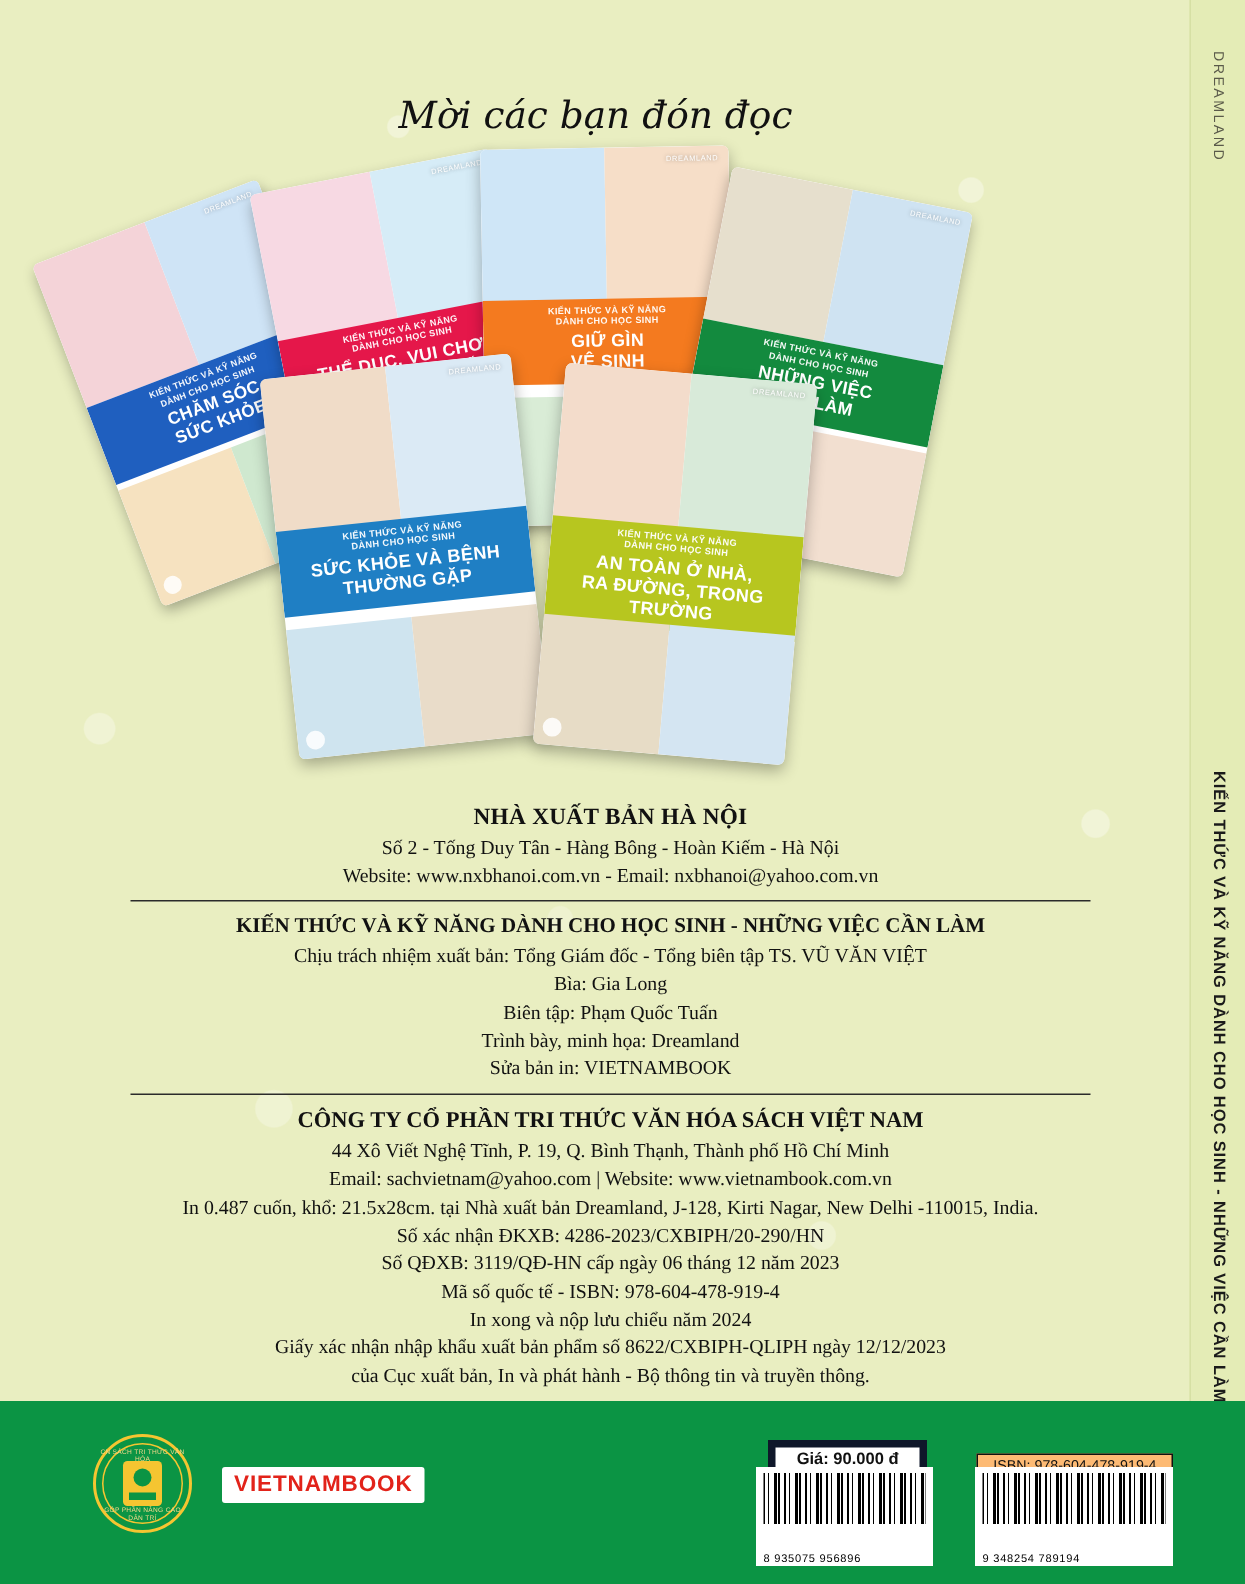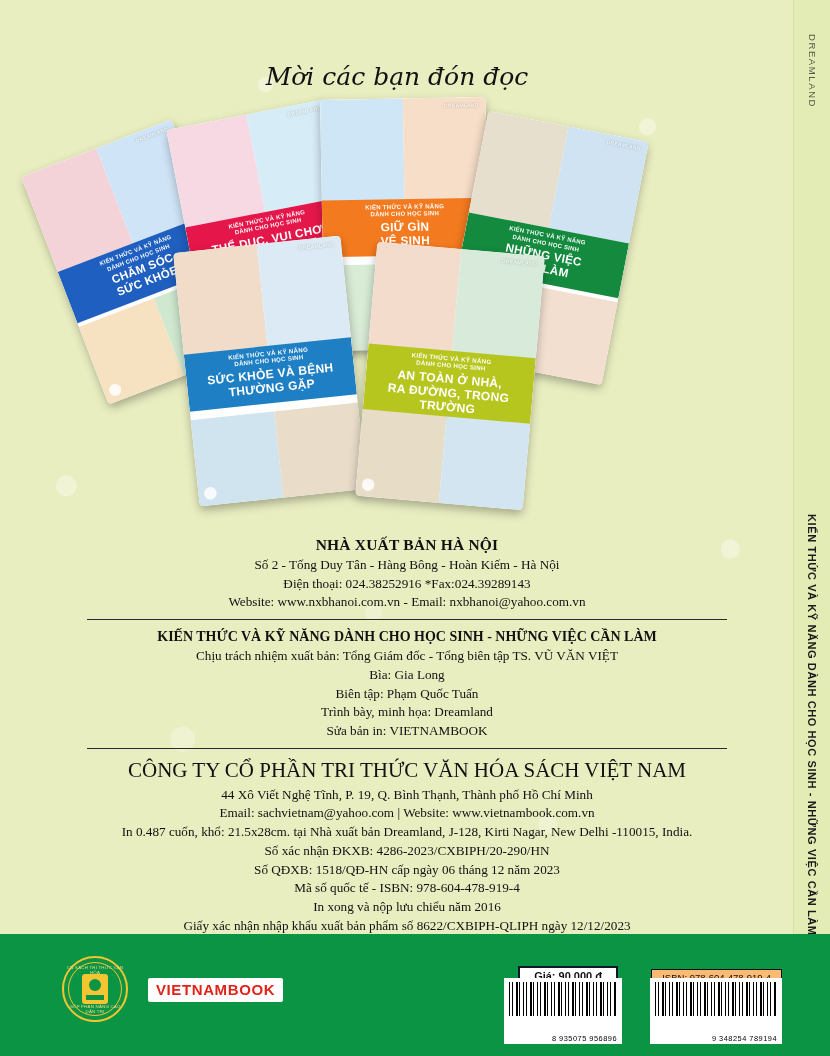--- a/index.html
+++ b/index.html
@@ -160,22 +160,22 @@
     height: 1px;
     background: #2b2b2b;
     margin: 7px auto 7px;
   }
   .textblock .series-title {
     font-weight: bold;
     font-size: 14px;
   }
   .textblock .partner-lead { margin-top: 2px; }
   .textblock .partner-name {
-    font-weight: normal;
-    font-size: 21px;
+    font-weight: bold;
+    font-size: 15px;
   }
   .textblock p { margin: 0; }
 
   
   .footer {
     position: absolute;
     left: 0; right: 0; bottom: 0;
     height: 122px;
     background: #0b9444;
   }
@@ -235,21 +235,21 @@
     font-size: 15px;
     letter-spacing: .6px;
     padding: 3px 8px 4px;
     border-radius: 2px;
   }
 
   .price-box {
     position: absolute;
     right: 212px; bottom: 70px;
     background: #ffffff;
-    border: 2px solid #0f172a;
+    border: 5px solid #0f172a;
     font-family: "Liberation Sans", sans-serif;
     font-size: 11px;
     font-weight: bold;
     color: #111;
     padding: 2px 14px;
   }
   .isbn-box {
     position: absolute;
     right: 48px; bottom: 70px;
     background: #fdba74;
@@ -273,21 +273,21 @@
     width: 100%;
     background-image: repeating-linear-gradient(
       to right,
       #000 0 1px, #fff 1px 3px, #000 3px 4px, #fff 4px 7px,
       #000 7px 9px, #fff 9px 10px, #000 10px 11px, #fff 11px 14px);
   }
   .bar-num {
     font-family: "Liberation Sans", sans-serif;
     font-size: 7.4px;
     color: #000;
-    text-align: right;
+    text-align: left;
     letter-spacing: .5px;
     margin-top: 18px;
   }
 </style>
 </head>
 <body>
 
 <div class="page">
 
   <div class="spine">
@@ -399,42 +399,41 @@
         <div style="background:#d4e5f2"></div>
       </div>
       <div class="badge"></div>
     </div>
 
   </div>
 
   <div class="textblock">
     <p class="pub-name">NHÀ XUẤT BẢN HÀ NỘI</p>
     <p>Số 2 - Tống Duy Tân - Hàng Bông - Hoàn Kiếm - Hà Nội</p>
-    <p>Điện thoại: 024.38252916 *Fax:024.39289143</p>
     <p>Website: www.nxbhanoi.com.vn - Email: nxbhanoi@yahoo.com.vn</p>
 
     <div class="rule"></div>
 
     <p class="series-title">KIẾN THỨC VÀ KỸ NĂNG DÀNH CHO HỌC SINH - NHỮNG VIỆC CẦN LÀM</p>
     <p>Chịu trách nhiệm xuất bản: Tổng Giám đốc - Tổng biên tập TS. VŨ VĂN VIỆT</p>
     <p>Bìa: Gia Long</p>
     <p>Biên tập: Phạm Quốc Tuấn</p>
     <p>Trình bày, minh họa: Dreamland</p>
     <p>Sửa bản in: VIETNAMBOOK</p>
 
     <div class="rule"></div>
 
     <p class="partner-name">CÔNG TY CỔ PHẦN TRI THỨC VĂN HÓA SÁCH VIỆT NAM</p>
     <p>44 Xô Viết Nghệ Tĩnh, P. 19, Q. Bình Thạnh, Thành phố Hồ Chí Minh</p>
     <p>Email: sachvietnam@yahoo.com | Website: www.vietnambook.com.vn</p>
     <p>In 0.487 cuốn, khổ: 21.5x28cm. tại Nhà xuất bản Dreamland, J-128, Kirti Nagar, New Delhi -110015, India.</p>
     <p>Số xác nhận ĐKXB: 4286-2023/CXBIPH/20-290/HN</p>
-    <p>Số QĐXB: 1518/QĐ-HN cấp ngày 06 tháng 12 năm 2023</p>
+    <p>Số QĐXB: 3119/QĐ-HN cấp ngày 06 tháng 12 năm 2023</p>
     <p>Mã số quốc tế - ISBN: 978-604-478-919-4</p>
-    <p>In xong và nộp lưu chiểu năm 2016</p>
+    <p>In xong và nộp lưu chiểu năm 2024</p>
     <p>Giấy xác nhận nhập khẩu xuất bản phẩm số 8622/CXBIPH-QLIPH ngày 12/12/2023</p>
     <p>của Cục xuất bản, In và phát hành - Bộ thông tin và truyền thông.</p>
   </div>
 
   <div class="footer">
     <div class="footer-inner">
 
       <div class="seal">
         <div class="seal-ring"></div>
         <div class="seal-text-top">CN SÁCH TRI THỨC VĂN HÓA</div>

